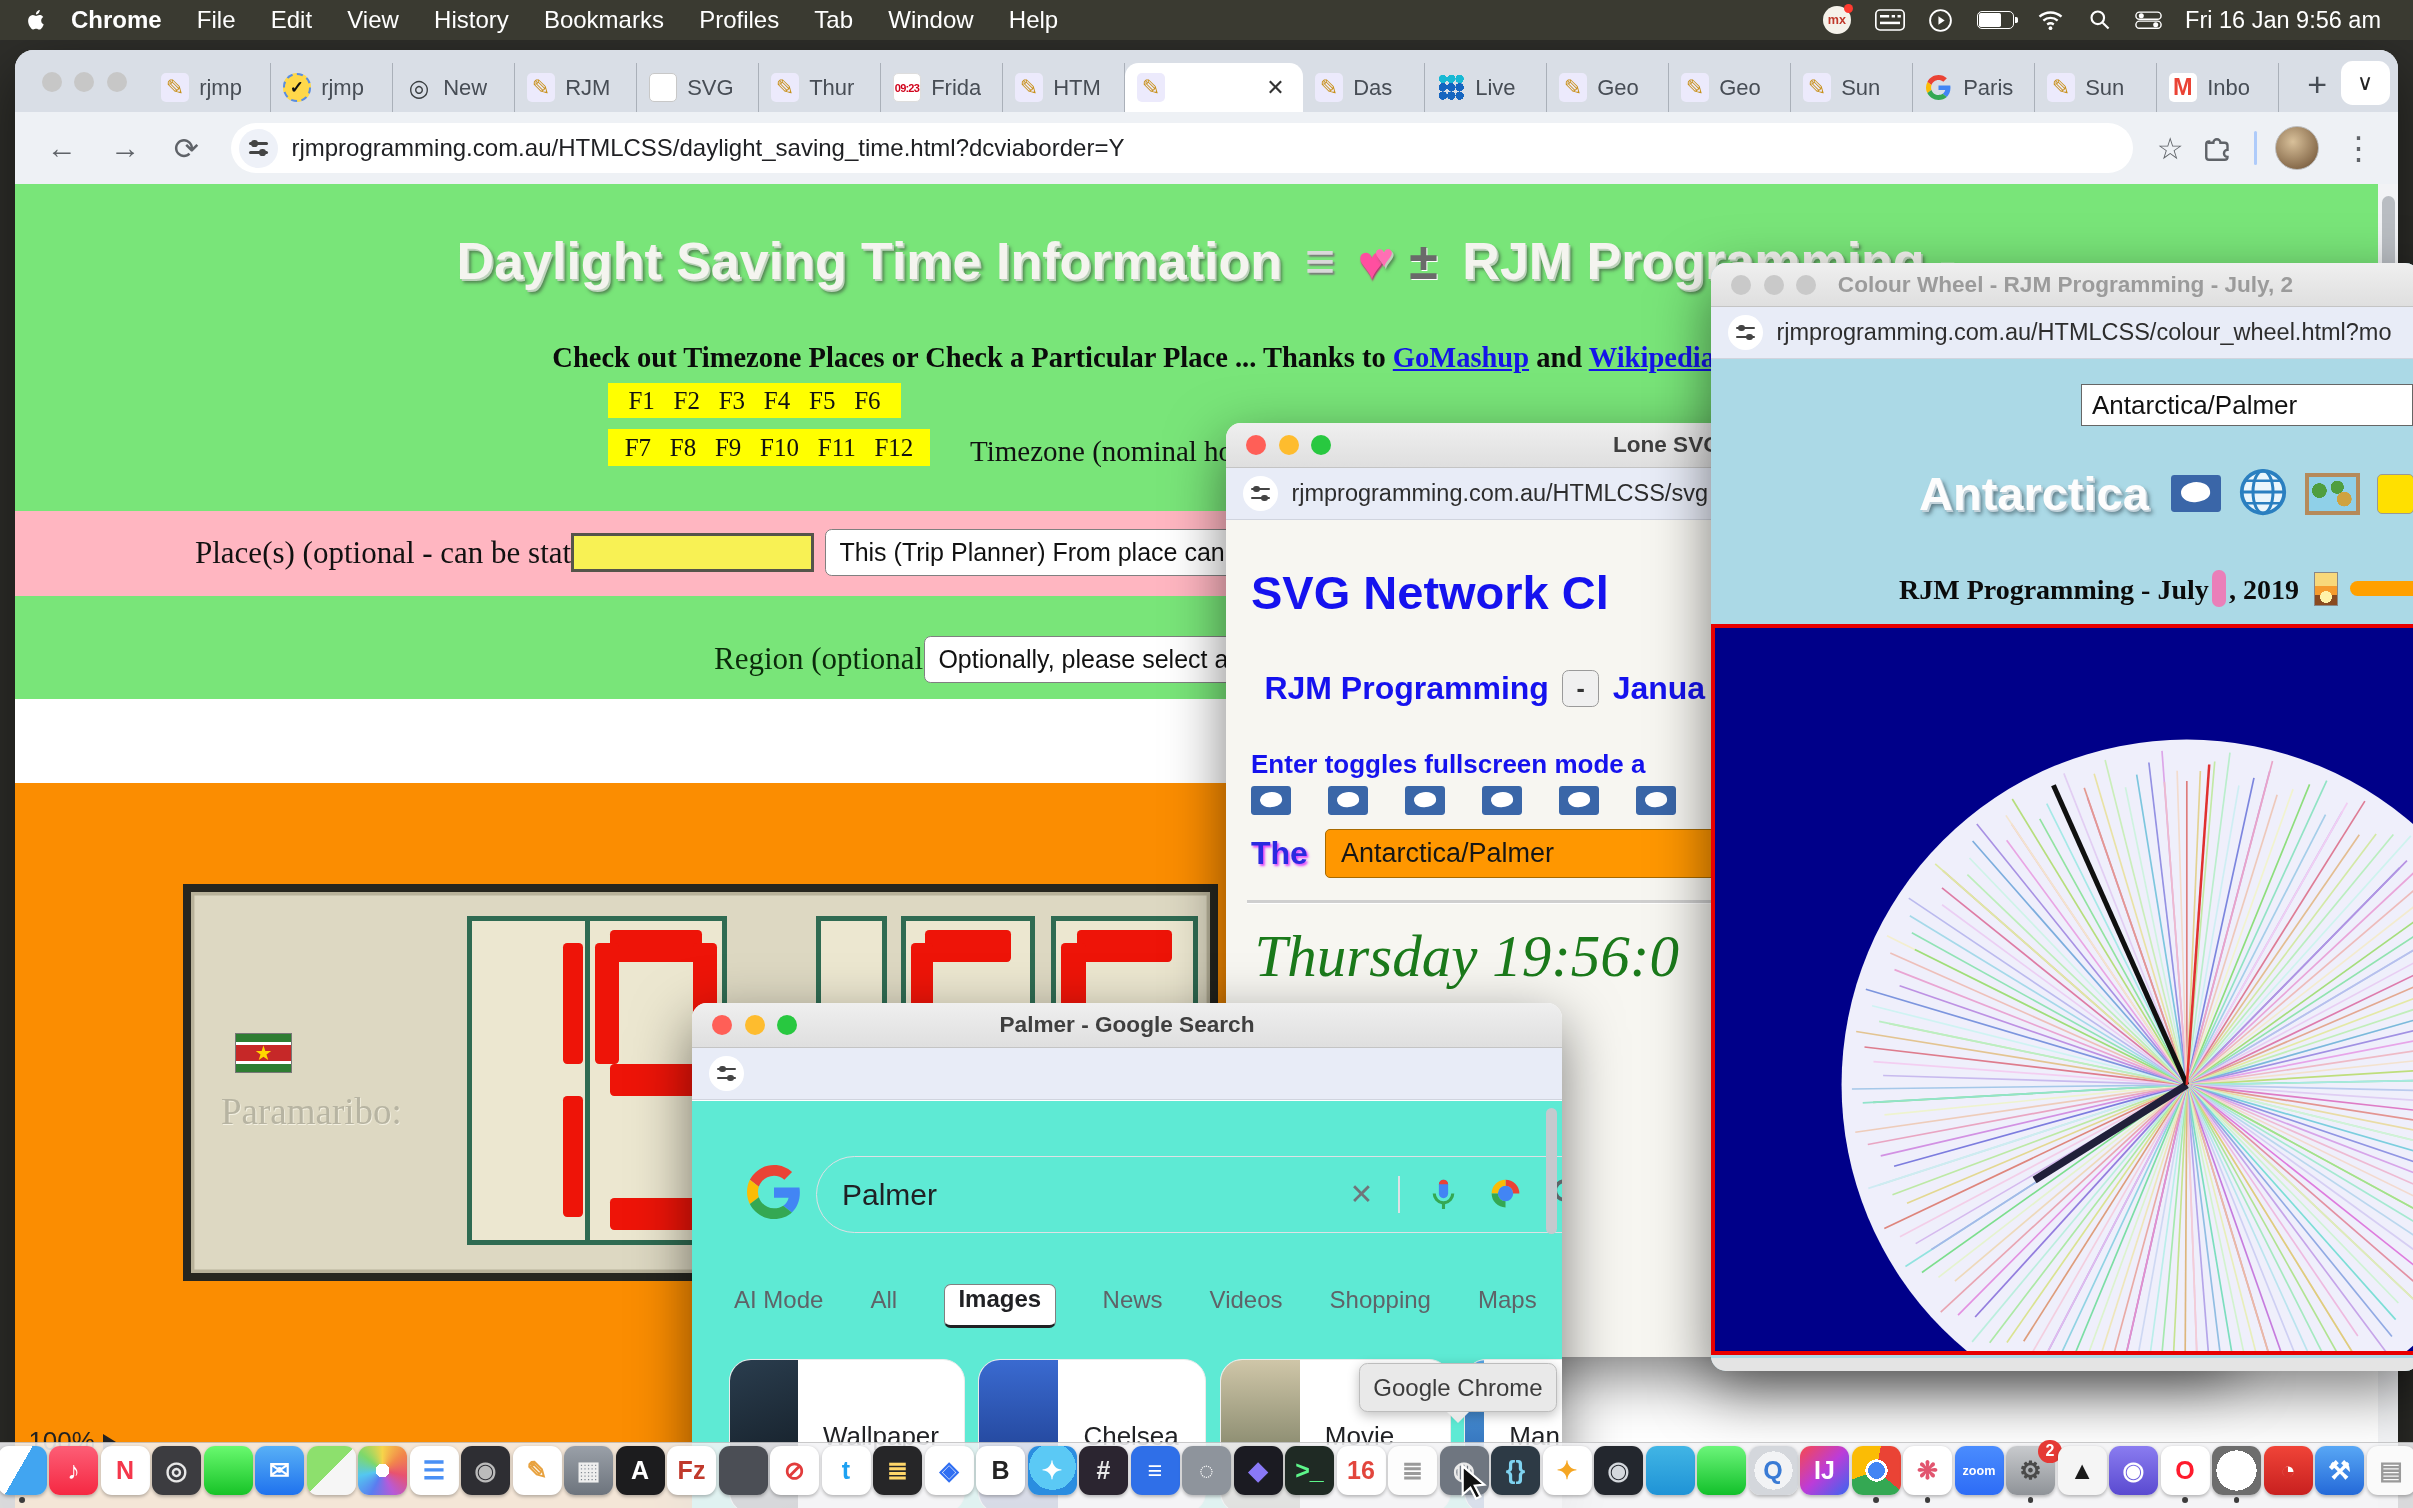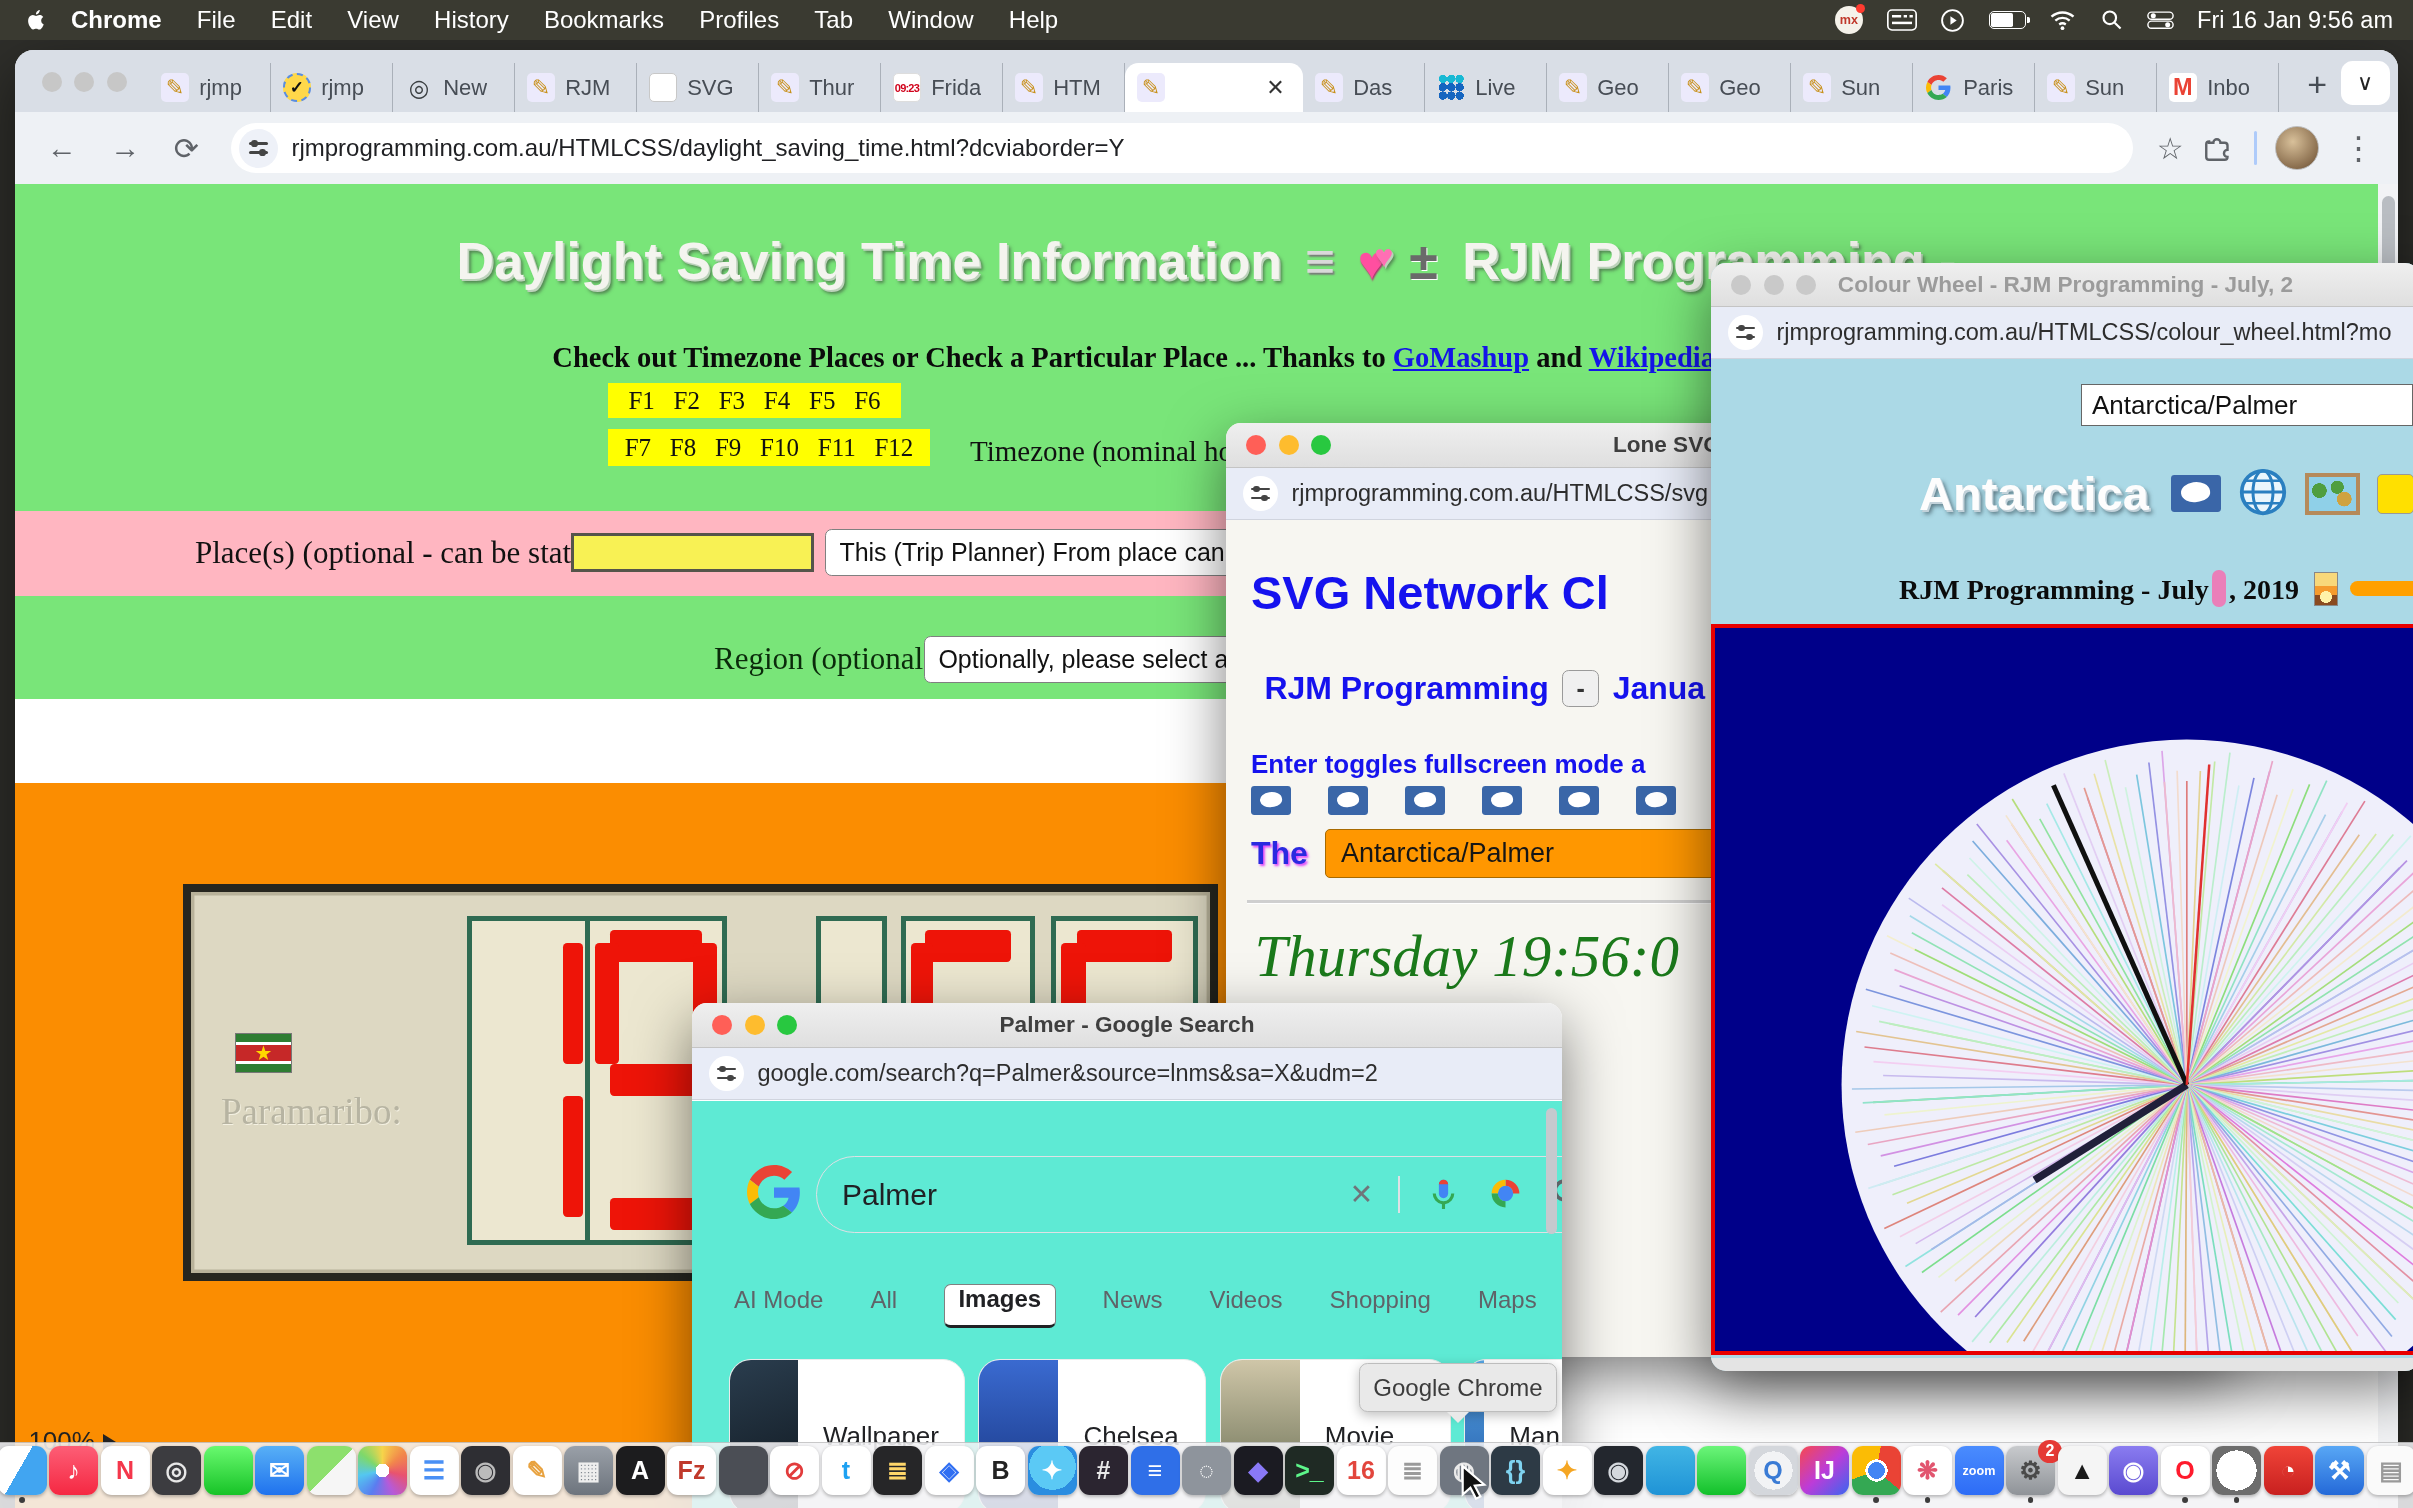--- a/index.html
+++ b/index.html
@@ -5,21 +5,21 @@
   html,body{margin:0;padding:0;width:2413px;height:1508px;overflow:hidden;
     font-family:"Liberation Sans",sans-serif;background:#2e2e2a;position:relative;}
   *{box-sizing:border-box;}
 
   
   .menubar{position:absolute;left:0;top:0;width:2413px;height:40px;background:#3a3a31;
     display:flex;align-items:center;color:#fff;font-size:24px;z-index:50;}
   .mb-item{padding:0 17.6px;white-space:nowrap;}
   .mb-apple{padding:0 8.4px 0 25px;display:flex;align-items:center;}
   .mb-bold{font-weight:bold;}
-  .mb-right{margin-left:auto;display:flex;align-items:center;gap:23.5px;padding-right:20px;}
+  .mb-right{margin-left:auto;display:flex;align-items:center;gap:23.5px;padding-right:32px;}
   .st-ic{display:flex;align-items:center;}
   .mb-time{font-size:23.5px;white-space:nowrap;}
   .mx-badge{width:28.5px;height:28.5px;border-radius:50%;background:#f5f2ea;color:#c0392b;
     font-size:12.6px;font-weight:bold;display:flex;align-items:center;justify-content:center;position:relative;}
   .mx-badge::after{content:"";position:absolute;right:-1.7px;top:-1.7px;width:9.2px;height:9.2px;border-radius:50%;background:#ff3b30;}
   .batt{width:37px;height:18.4px;border:1.7px solid #fff;border-radius:5px;position:relative;display:flex;align-items:center;padding:1.7px;}
   .batt::after{content:"";position:absolute;right:-5.9px;top:5px;width:3.4px;height:6.7px;background:#fff;border-radius:0 1.7px 1.7px 0;}
   .batt-fill{width:70%;height:100%;background:#fff;border-radius:1.7px;}
 
   
@@ -745,21 +745,20 @@
     </span>
     <span class="wtitle">Palmer - Google Search</span>
   </div>
   <div class="urlbar">
     <span class="url-pill-ic">
         <span class="tune">
           <i></i>
           <b></b>
         </span>
       </span>
-    <span class="url-text">google.com/search?q=Palmer&amp;source=lnms&amp;sa=X&amp;udm=2</span>
   </div>
   <div class="g-content">
     <span class="g-logo">
       <svg viewBox="0 0 48 48" width="54" height="54">
           <path fill="#EA4335" d="M24 9.5c3.54 0 6.71 1.22 9.21 3.6l6.85-6.85C35.9 2.38 30.47 0 24 0 14.62 0 6.51 5.38 2.56 13.22l7.98 6.19C12.43 13.72 17.74 9.5 24 9.5z"></path>
           <path fill="#4285F4" d="M46.98 24.55c0-1.57-.15-3.09-.38-4.55H24v9.02h12.94c-.58 2.96-2.26 5.48-4.78 7.18l7.73 6c4.51-4.18 7.09-10.36 7.09-17.65z"></path>
           <path fill="#FBBC05" d="M10.53 28.59c-.48-1.45-.76-2.99-.76-4.59s.27-3.14.76-4.59l-7.98-6.19C.92 16.46 0 20.12 0 24c0 3.88.92 7.54 2.56 10.78l7.97-6.19z"></path>
           <path fill="#34A853" d="M24 48c6.48 0 11.93-2.13 15.89-5.81l-7.73-6c-2.15 1.45-4.92 2.3-8.16 2.3-6.26 0-11.57-4.22-13.47-9.91l-7.98 6.19C6.51 42.62 14.62 48 24 48z"></path>
         </svg>
     </span>

